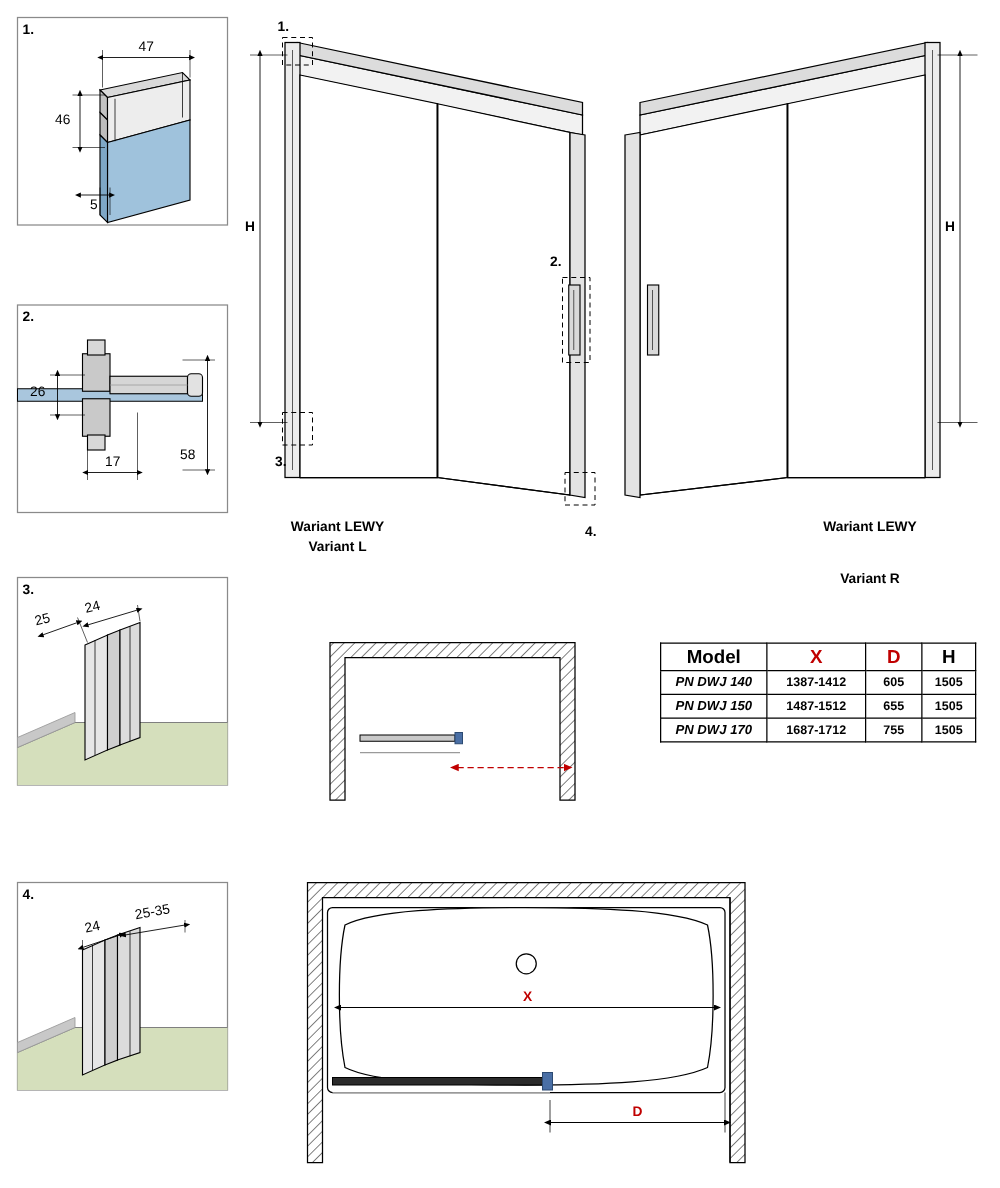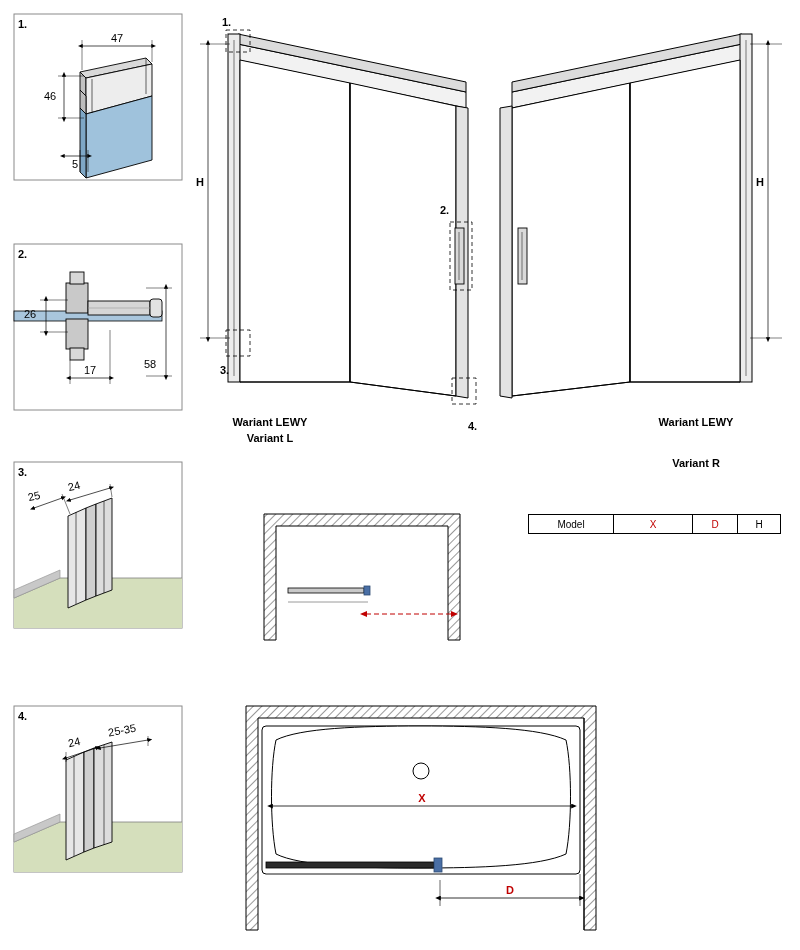--- a/index.html
+++ b/index.html
@@ -44,22 +44,22 @@
     border-collapse: collapse;
     font-size: 10.5px;
   }
   .spec-table th, .spec-table td {
     border: 1px solid #000000;
     padding: 2px 5px;
     text-align: center;
     height: 14px;
   }
   .spec-table th {
-    font-weight: normal;
-    font-size: 10px;
+    font-weight: bold;
+    font-size: 15px;
     text-align: center;
   }
   .spec-table th.model-col { width: 74px; }
   .spec-table th.x-col { width: 68px; color: #c00000; }
   .spec-table th.d-col { width: 34px; color: #c00000; }
   .spec-table th.h-col { width: 32px; }
   .spec-table td.model { font-weight: bold; font-style: italic; text-align: center; }
   .spec-table td.val { font-weight: bold; font-size: 10px; }
 </style>
 </head>
@@ -324,16 +324,34 @@
   <table class="spec-table">
     <thead>
       <tr>
         <th class="model-col">Model</th>
         <th class="x-col">X</th>
         <th class="d-col">D</th>
         <th class="h-col">H</th>
       </tr>
     </thead>
     <tbody>
+      <tr>
+        <td class="model">PN DWJ 140</td>
+        <td class="val">1387-1412</td>
+        <td class="val">605</td>
+        <td class="val">1505</td>
+      </tr>
+      <tr>
+        <td class="model">PN DWJ 150</td>
+        <td class="val">1487-1512</td>
+        <td class="val">655</td>
+        <td class="val">1505</td>
+      </tr>
+      <tr>
+        <td class="model">PN DWJ 170</td>
+        <td class="val">1687-1712</td>
+        <td class="val">755</td>
+        <td class="val">1505</td>
+      </tr>
     </tbody>
   </table>
 
 </div>
 
 </body></html>

